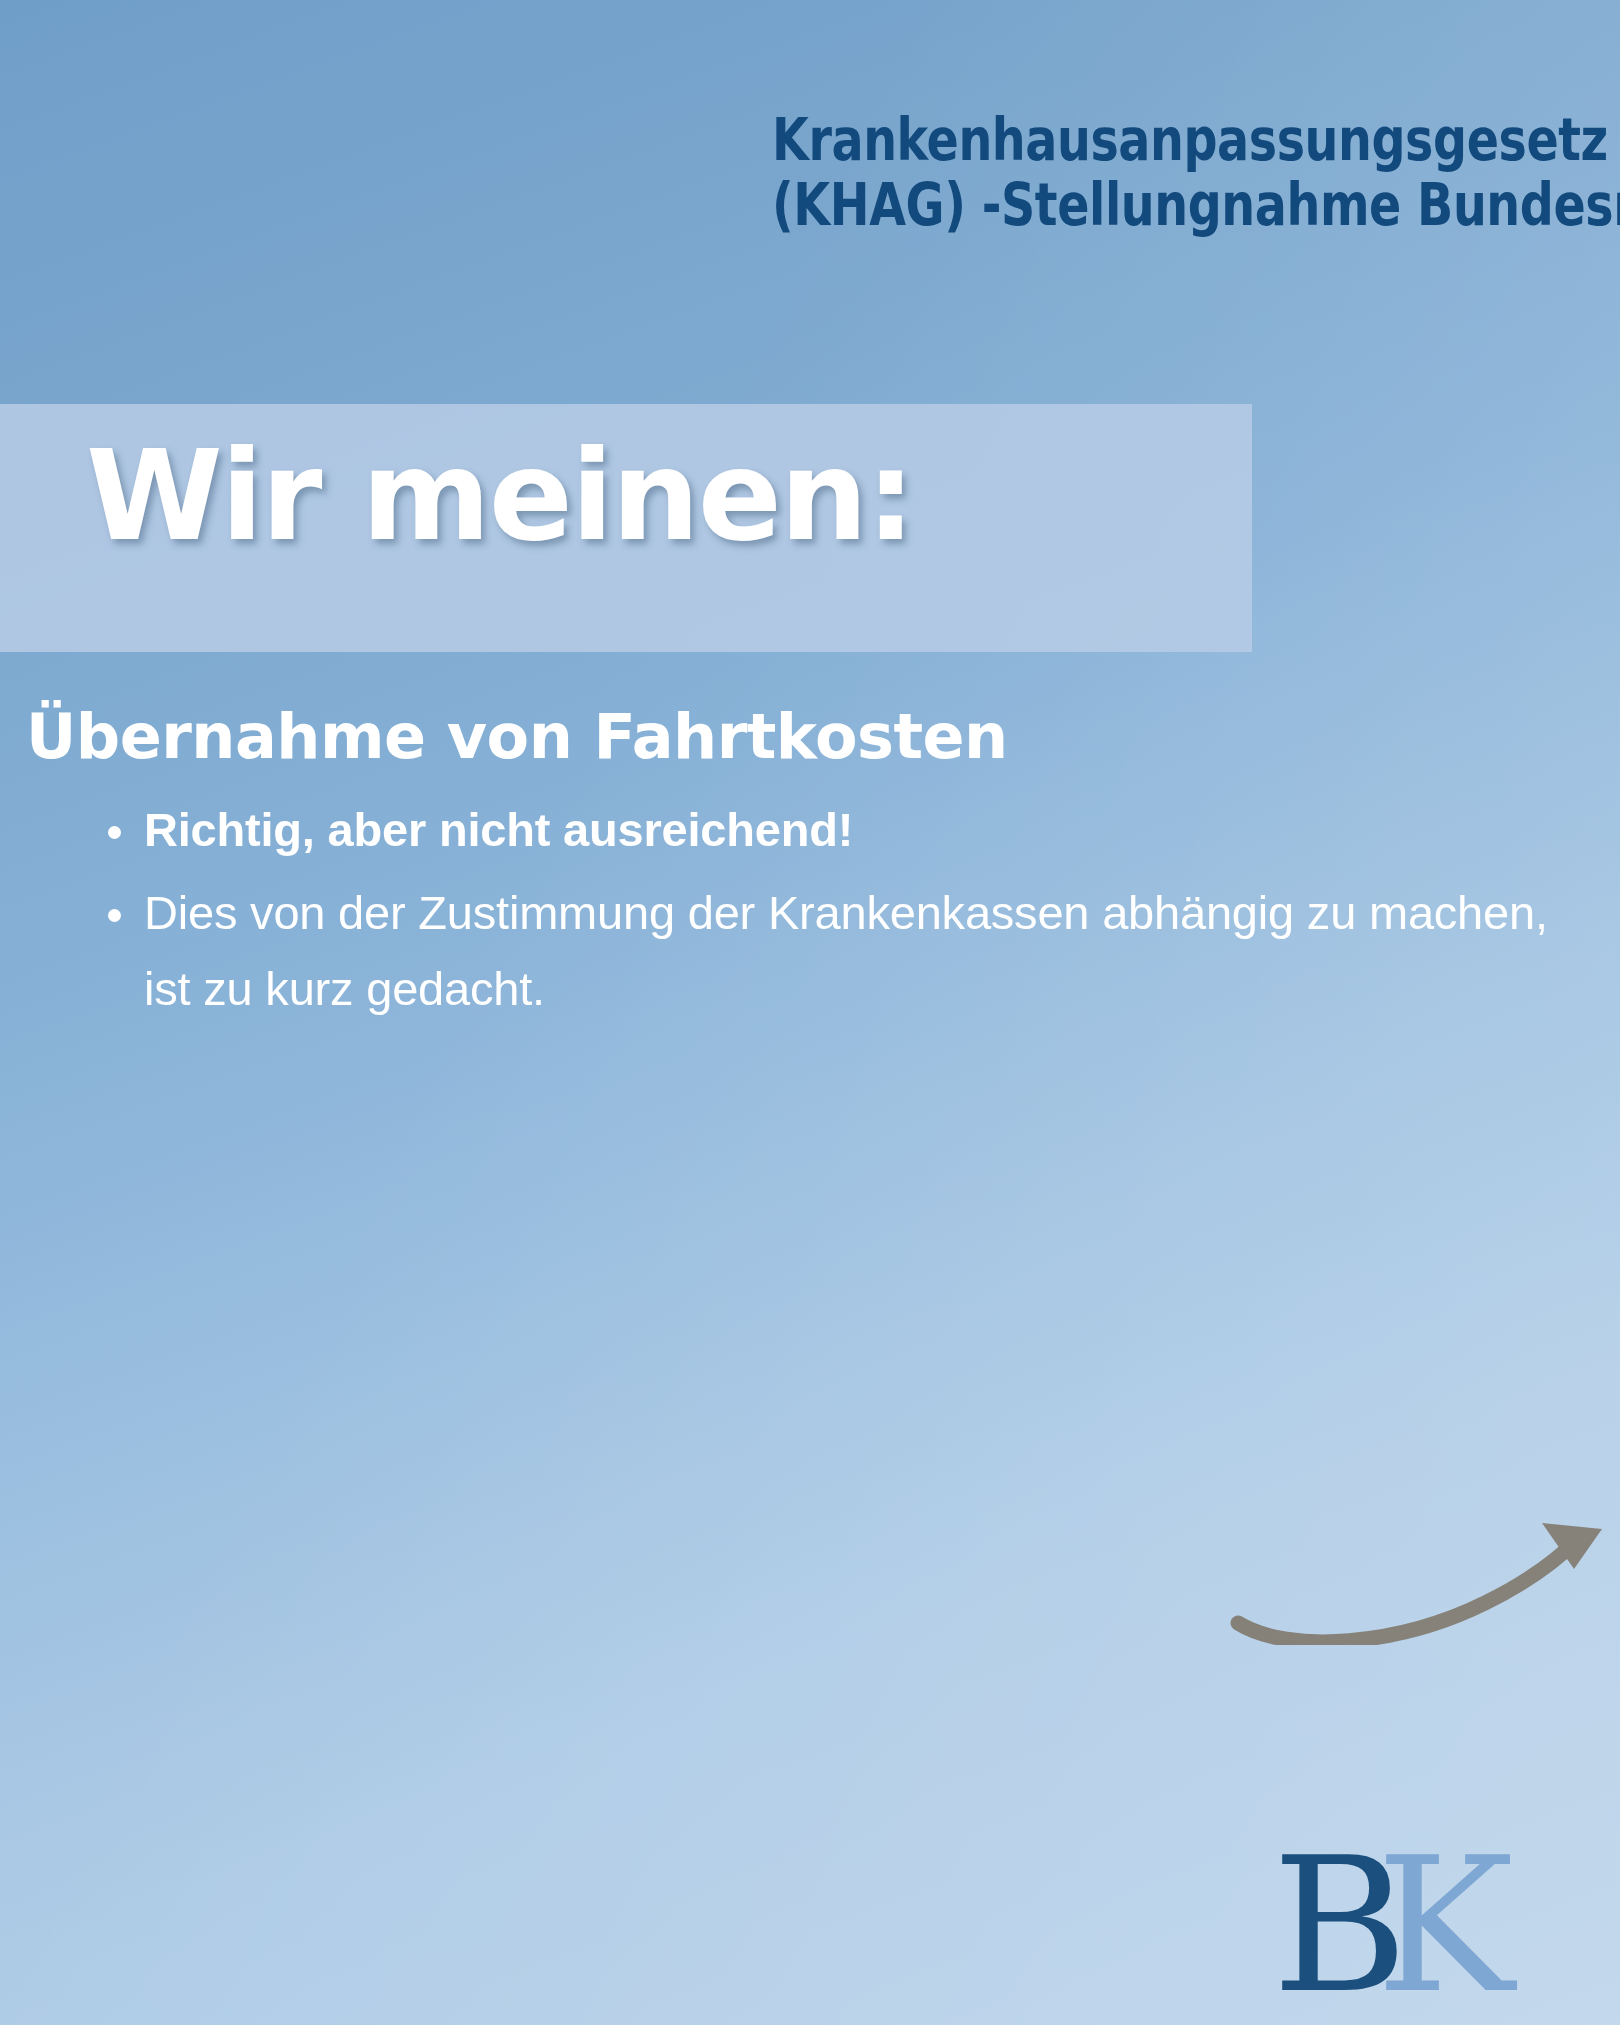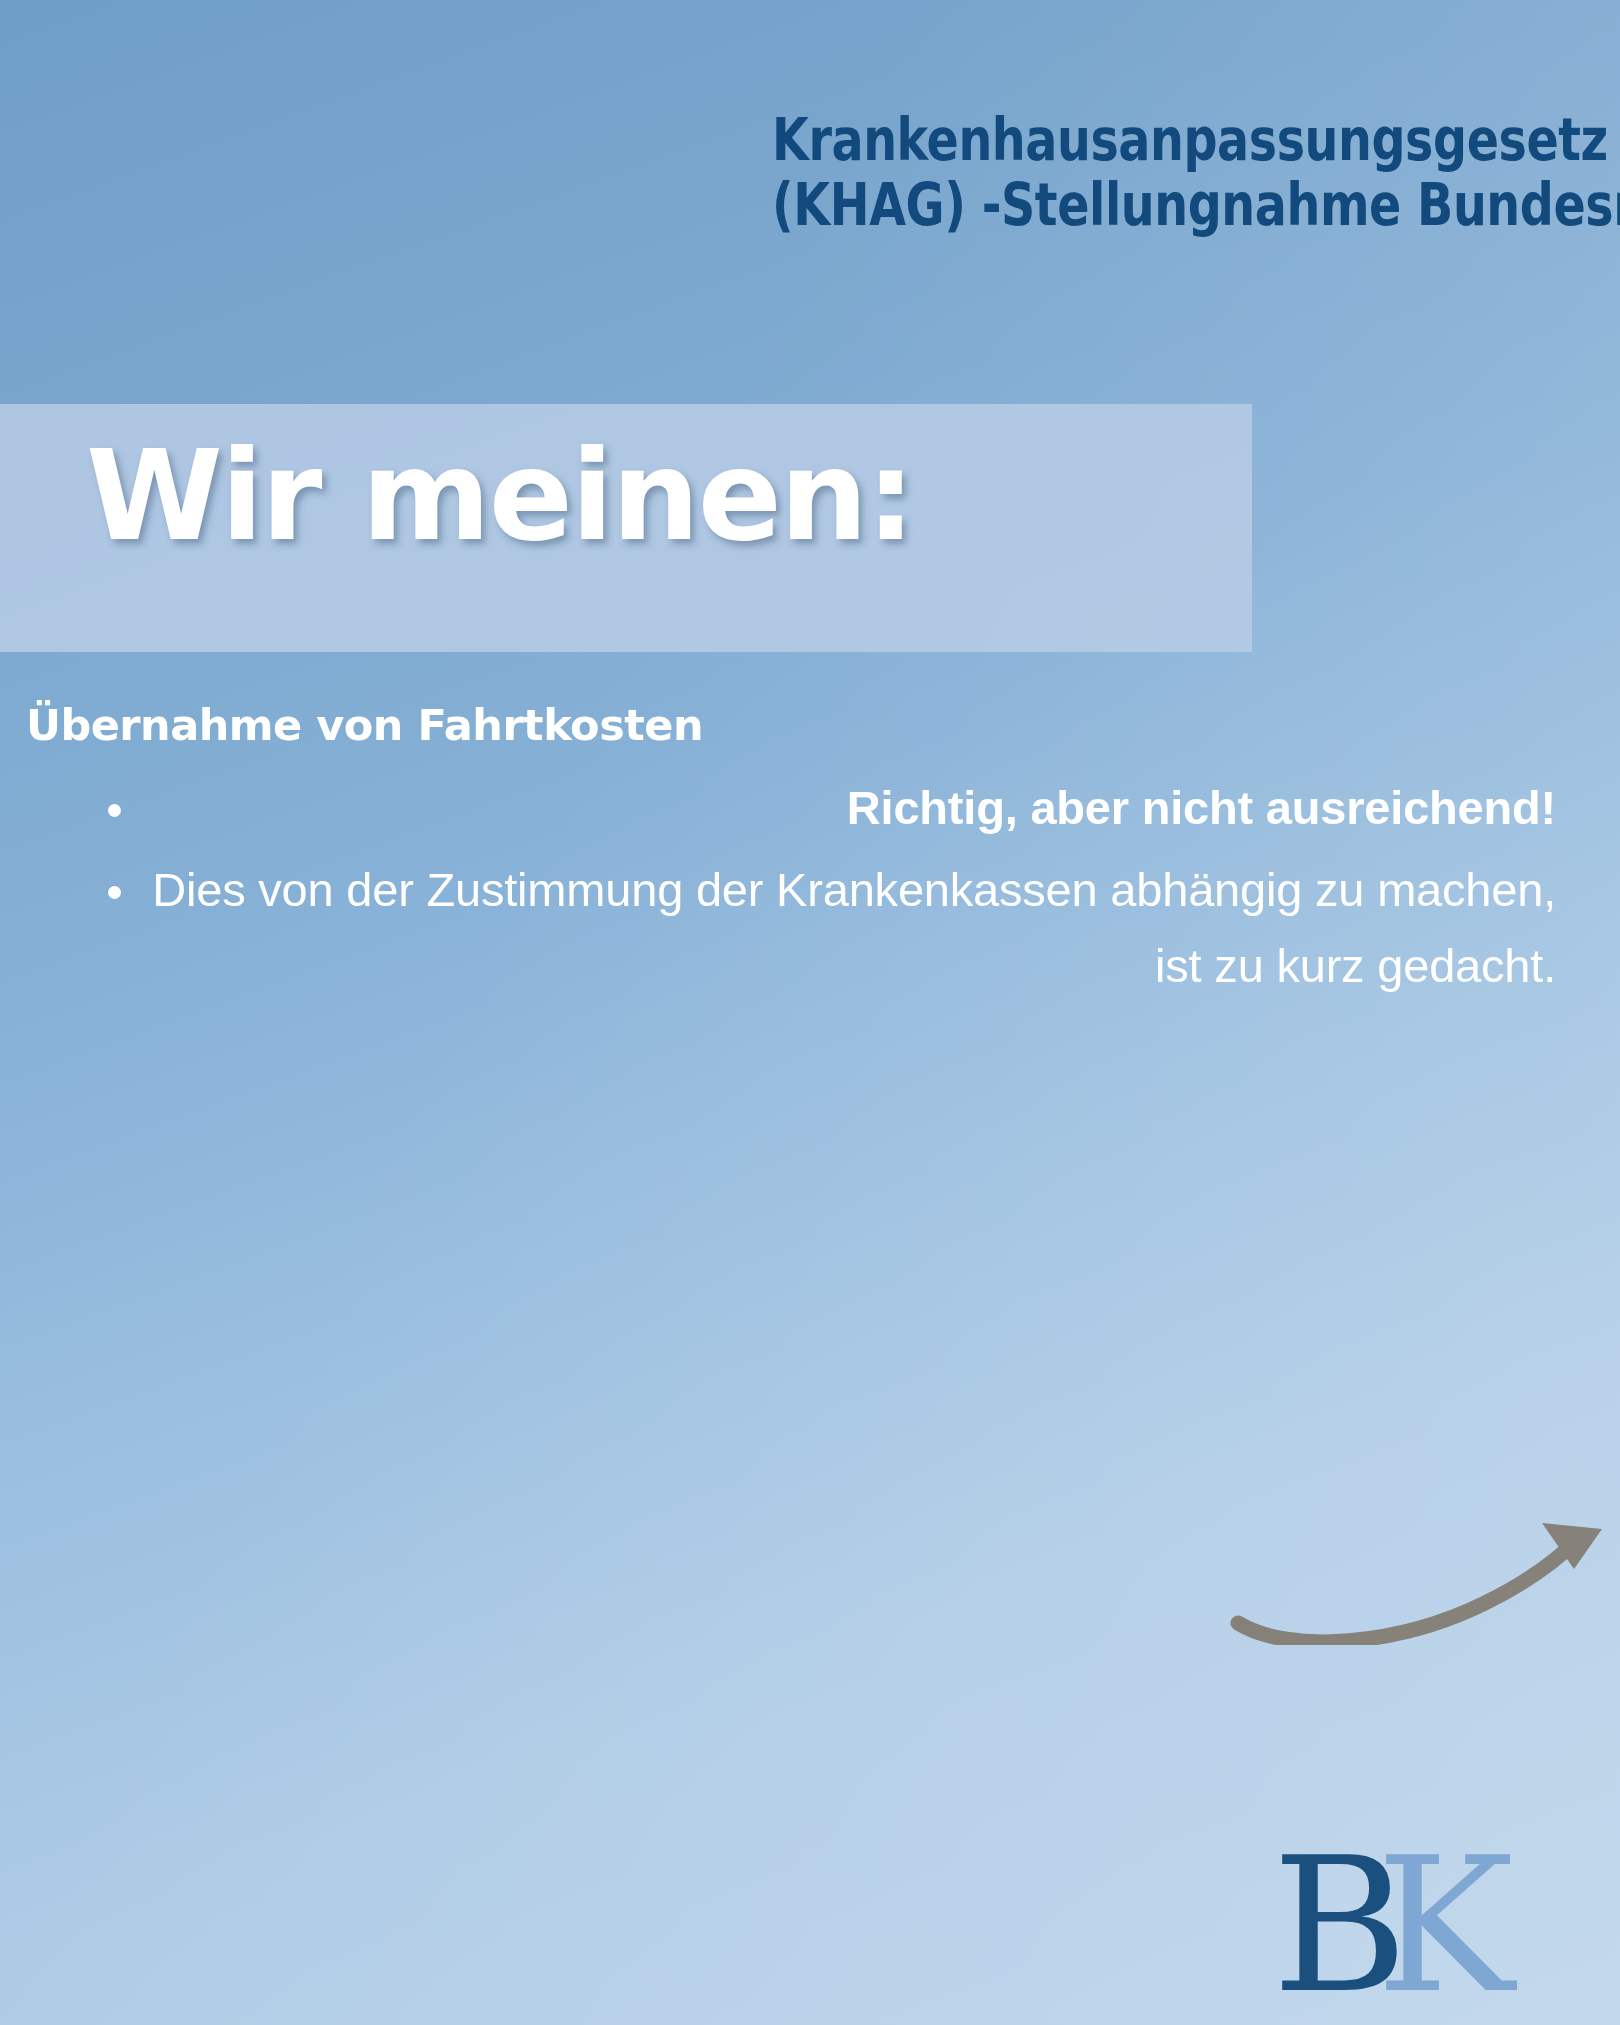--- a/index.html
+++ b/index.html
@@ -83,30 +83,29 @@
     position: absolute;
     left: 26px;
     top: 700px;
     width: 1530px;
     color: #ffffff;
     z-index: 3;
   }
   .subtitle {
     font-family: "DejaVu Sans", sans-serif;
     font-weight: 700;
-    font-size: 43px;
+    font-size: 62px;
     line-height: 1.2;
     margin: 0 0 18px 0;
     letter-spacing: -0.5px;
   }
   ul.bullets {
     list-style: none;
     margin: 0;
     padding: 0;
-    text-align: right;
   }
   ul.bullets li {
     position: relative;
     padding-left: 118px;
     margin-bottom: 6px;
     font-size: 47px;
     line-height: 1.62;
     letter-spacing: -0.2px;
     font-weight: 400;
   }

